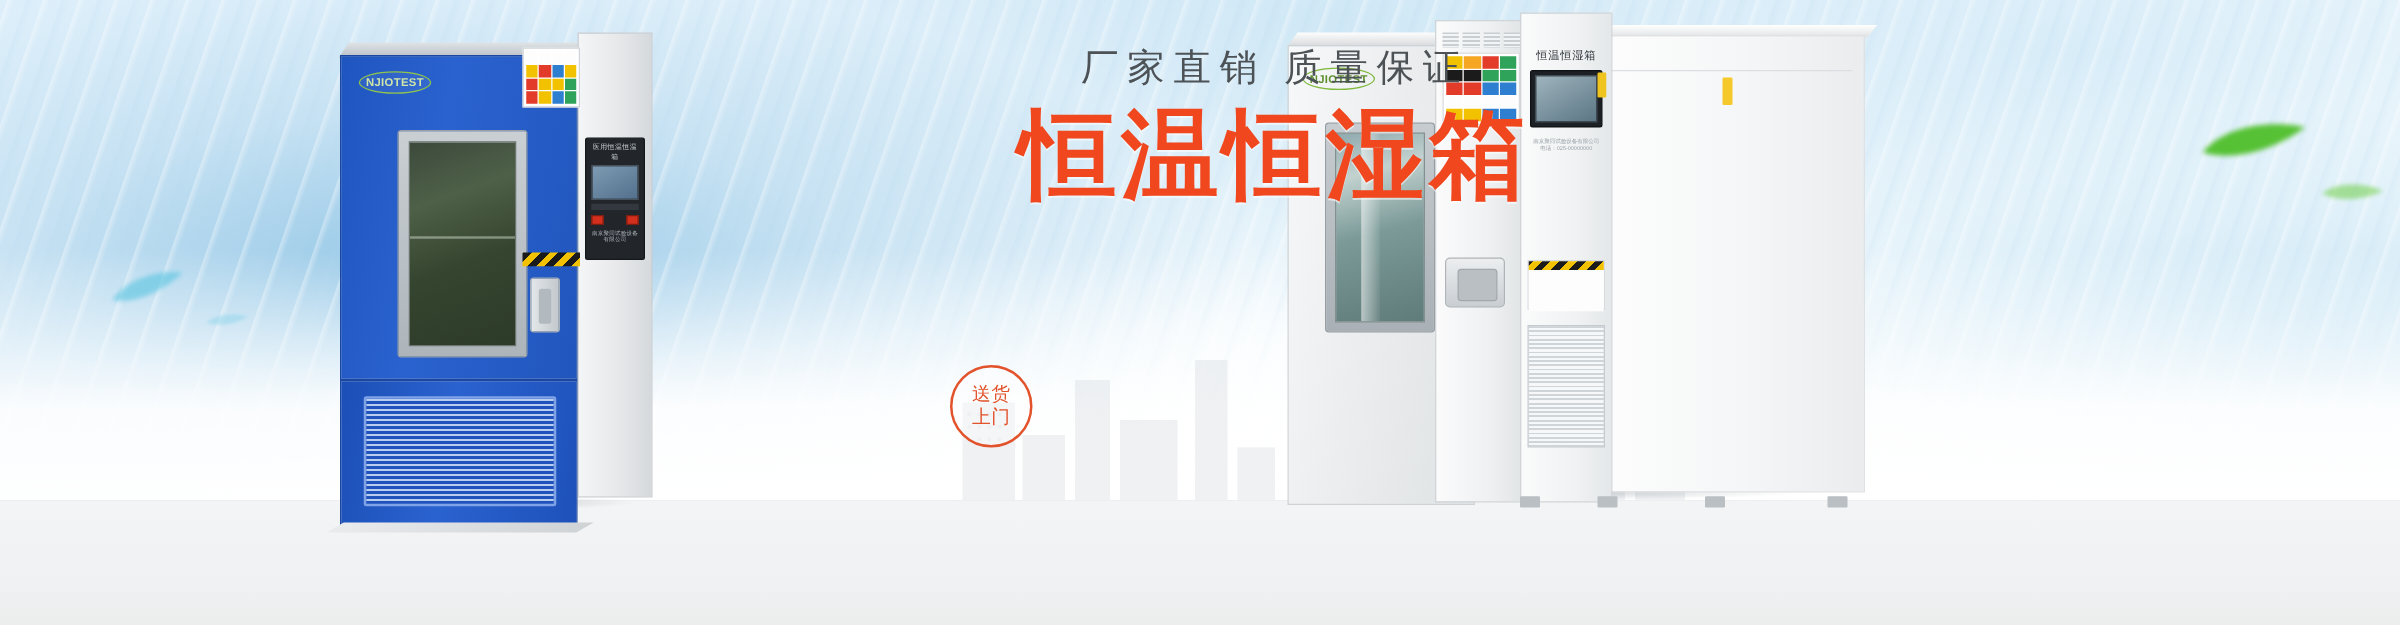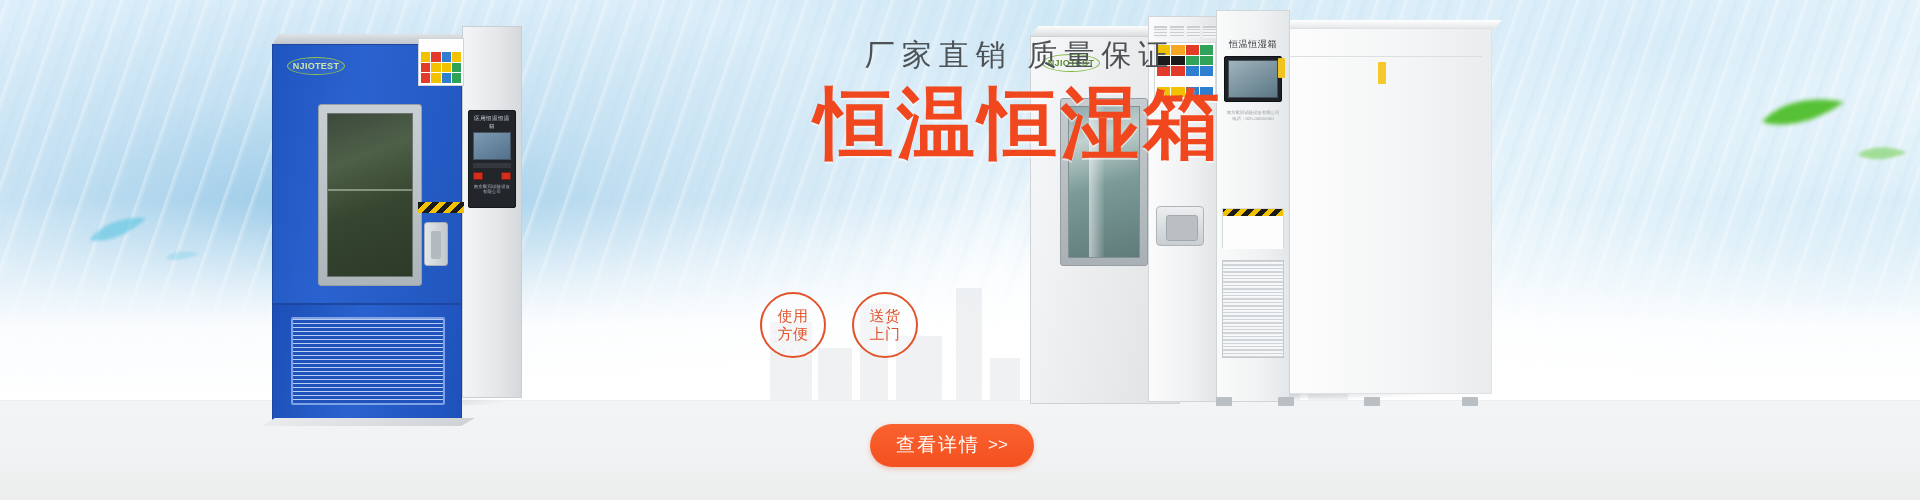--- a/index.html
+++ b/index.html
@@ -510,27 +510,19 @@
     </div>
   </div>
 
   <div class="copy">
     <div class="tagline">厂家直销  质量保证</div>
     <div class="headline">恒温恒湿箱</div>
   </div>
 
   <div class="features">
     <div class="circle">
-      <span>使用</span>
-      <span>方便</span>
-    </div>
-    <div class="circle">
       <span>送货</span>
       <span>上门</span>
     </div>
   </div>
 
-  <button class="cta">
-    <span>查看详情</span>
-    <span class="arrows">&gt;&gt;</span>
-  </button>
 
 </div>
 
 </body></html>

